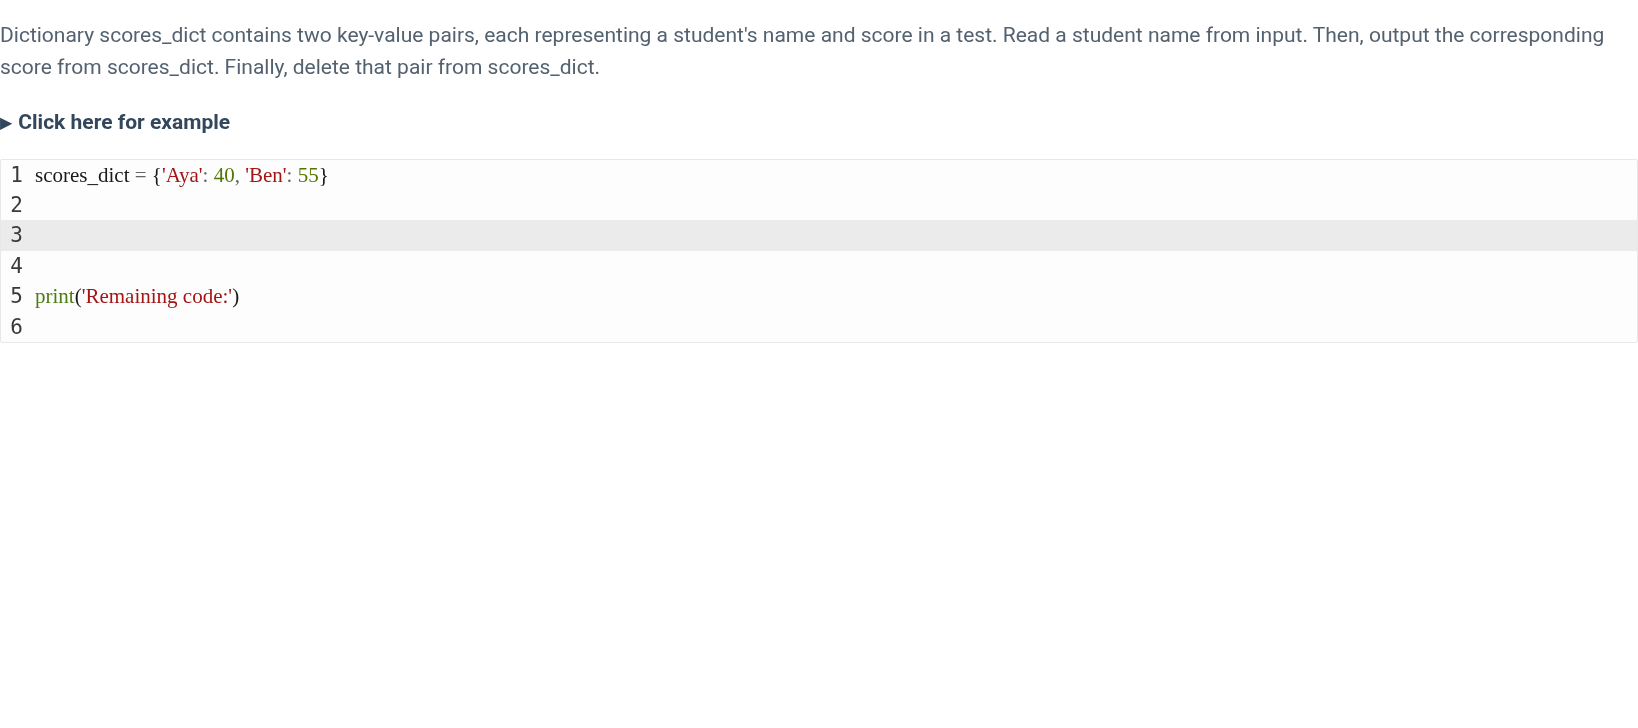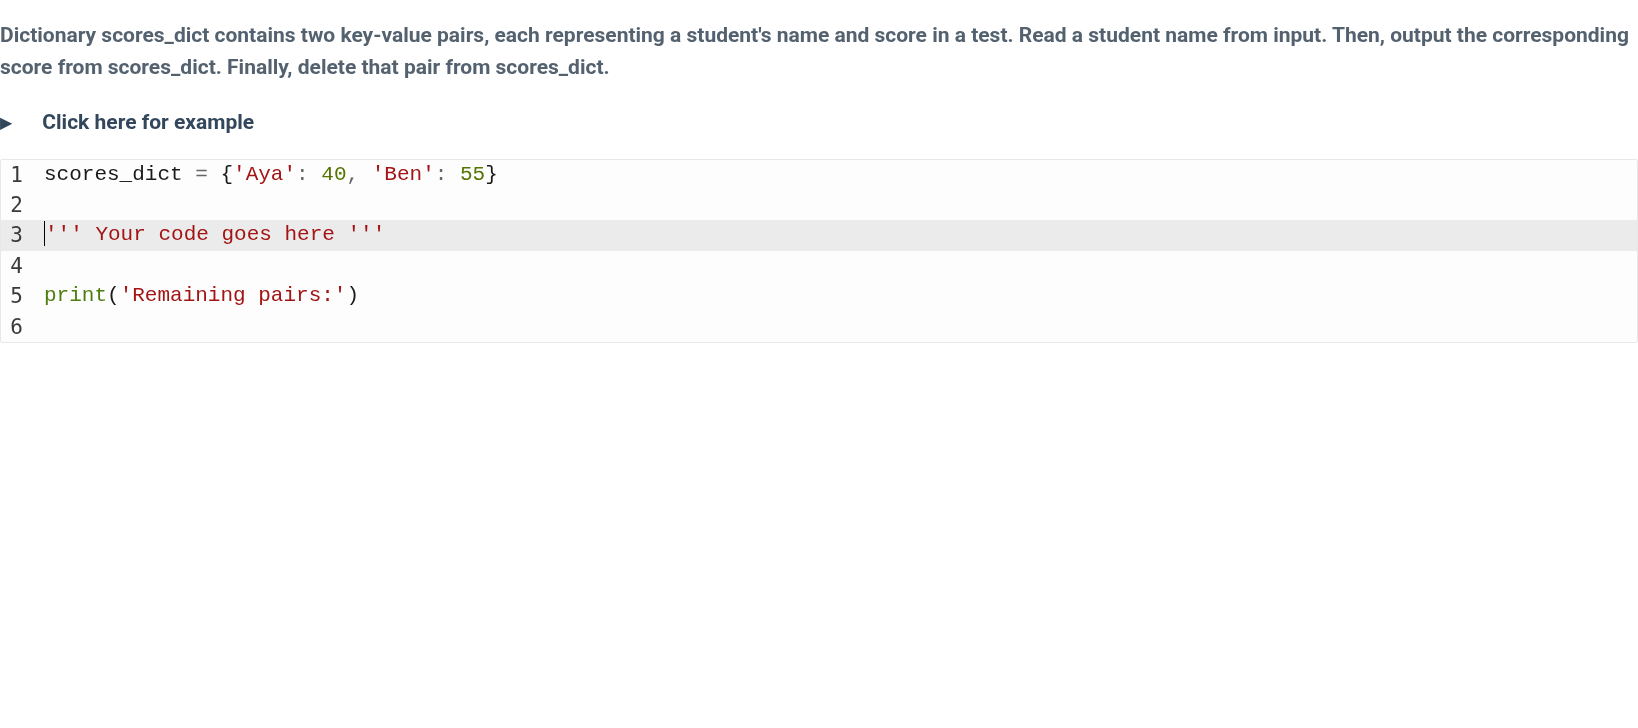--- a/index.html
+++ b/index.html
@@ -12,40 +12,39 @@
       background: #ffffff;
       color: #546270;
       font-size: 21px;
       line-height: 1.5;
       padding: 0;
     }
     .problem-description {
       padding: 20px 0 0 0;
       margin: 0;
       color: #546270;
-      font-weight: 700;
+      font-weight: 400;
     }
     .example-toggle {
       display: flex;
       align-items: center;
       margin-top: 24px;
       margin-bottom: 20px;
       cursor: pointer;
       user-select: none;
     }
     .example-toggle .triangle {
       color: #32475c;
       font-size: 16px;
       margin-right: 6px;
     }
     .example-toggle .text {
       color: #32475c;
       font-weight: 700;
       font-size: 21px;
-      margin-left: 24px;
     }
     .code-editor {
       border: 1px solid #e8e8e8;
       border-radius: 2px;
       background: #fdfdfd;
       font-family: "Consolas", "Monaco", "Menlo", monospace;
       font-size: 21px;
       line-height: 1.45;
       margin: 0;
     }
@@ -62,22 +61,21 @@
       text-align: right;
       padding-right: 8px;
       color: #3a3a3a;
       background: transparent;
       user-select: none;
       font-family: "Consolas", "Monaco", "Menlo", monospace;
     }
     .code-content {
       padding-left: 4px;
       white-space: pre;
-      font-family: Liberation Mono, monospace;
-      margin-left: 9px;
+      font-family: Liberation Serif, serif;
     }
     .tok-name { color: #1a1a1a; }
     .tok-op { color: #666666; }
     .tok-brace { color: #1a1a1a; }
     .tok-string { color: #a31515; }
     .tok-number { color: #557500; }
     .tok-builtin { color: #4d7c0f; }
     .tok-comment-str { color: #a31515; }
     .cursor {
       display: inline-block;
@@ -105,30 +103,29 @@
     <div class="code-content"><span class="tok-name">scores_dict</span><span class="tok-op"> = </span><span class="tok-brace">{</span><span class="tok-string">'Aya'</span><span class="tok-op">: </span><span class="tok-number">40</span><span class="tok-op">, </span><span class="tok-string">'Ben'</span><span class="tok-op">: </span><span class="tok-number">55</span><span class="tok-brace">}</span></div>
   </div>
 
   <div class="code-line">
     <div class="gutter">2</div>
     <div class="code-content"></div>
   </div>
 
   <div class="code-line active">
     <div class="gutter">3</div>
-    <div class="code-content"><span class="cursor"></span><span class="tok-comment-str">'''</span><span class="tok-comment-str"> Your code goes here </span><span class="tok-comment-str">'''</span></div>
   </div>
 
   <div class="code-line">
     <div class="gutter">4</div>
     <div class="code-content"></div>
   </div>
 
   <div class="code-line">
     <div class="gutter">5</div>
-    <div class="code-content"><span class="tok-builtin">print</span><span class="tok-brace">(</span><span class="tok-string">'Remaining pairs:'</span><span class="tok-brace">)</span></div>
+    <div class="code-content"><span class="tok-builtin">print</span><span class="tok-brace">(</span><span class="tok-string">'Remaining code:'</span><span class="tok-brace">)</span></div>
   </div>
 
   <div class="code-line">
     <div class="gutter">6</div>
   </div>
 
 </div>
 
 </body></html>

